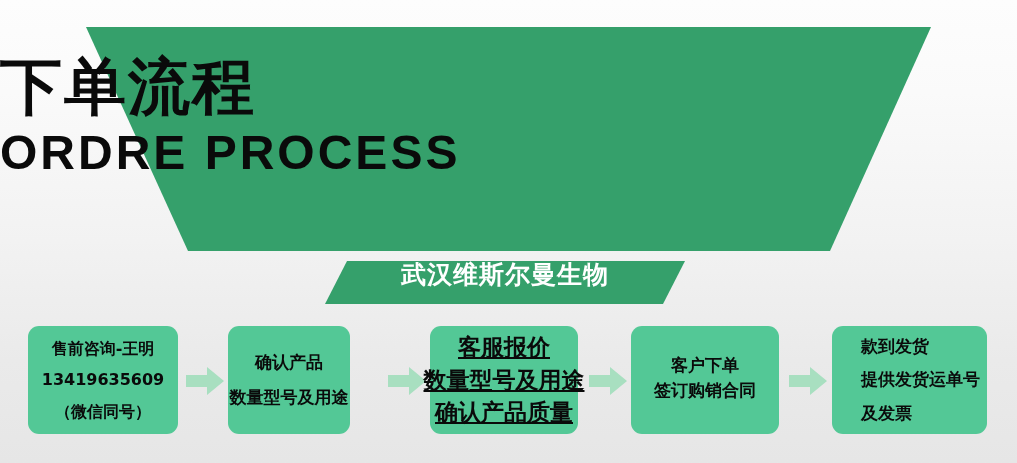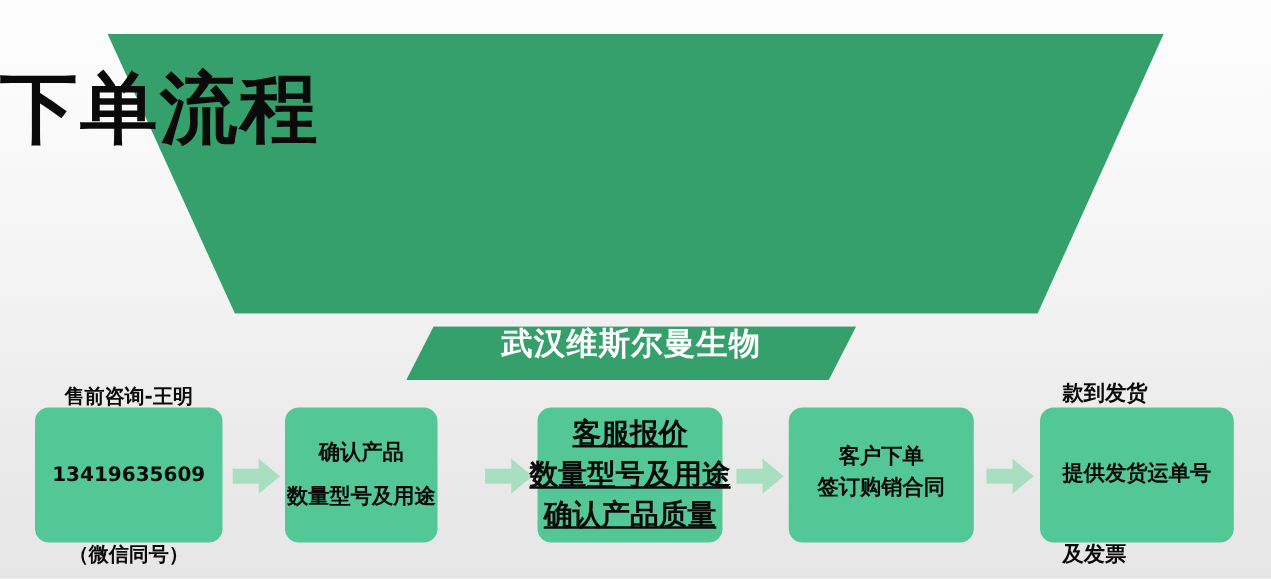--- a/index.html
+++ b/index.html
@@ -120,33 +120,32 @@
     border-radius: 11px;
     display: flex;
     flex-direction: column;
     align-items: center;
     justify-content: center;
     box-sizing: border-box;
   }
 
   .step-box.align-left {
     align-items: flex-start;
-    padding-left: 18px;
-    gap: 31px;
+    padding-left: 29px;
   }
 
   .step-line {
     color: #0a0a0a;
     font-weight: bold;
     font-family: "DejaVu Sans", "Liberation Sans", sans-serif;
     white-space: nowrap;
   }
 
   
-  .box1 { left: 28px;  width: 150px; gap: 32px; }
+  .box1 { left: 28px;  width: 150px; }
   .box1 .step-line { font-size: 16px; line-height: 1.95; }
 
   .box2 { left: 228px; width: 122px; }
   .box2 .step-line { font-size: 17px; line-height: 2.05; }
 
   .box3 { left: 430px; width: 148px; }
   .box3 .step-line { font-size: 23px; line-height: 1.42; text-decoration: underline; }
 
   .box4 { left: 631px; width: 148px; }
   .box4 .step-line { font-size: 17px; line-height: 1.45; font-family: Liberation Mono, monospace; }
@@ -170,20 +169,21 @@
 </style>
 </head>
 <body>
 
 <div id="canvas">
 
   <div class="hero-trapezoid"></div>
 
   <div class="hero-text-wrap">
     <div class="hero-title-cn">下单流程</div>
+    <div class="hero-title-en">ORDRE PROCESS</div>
   </div>
 
   <div class="sub-banner"></div>
   <div class="sub-banner-label">武汉维斯尔曼生物</div>
 
   <div class="process-row">
 
     <div class="step-box box1">
       <span class="step-line">售前咨询-王明</span>
       <span class="step-line">13419635609</span>

